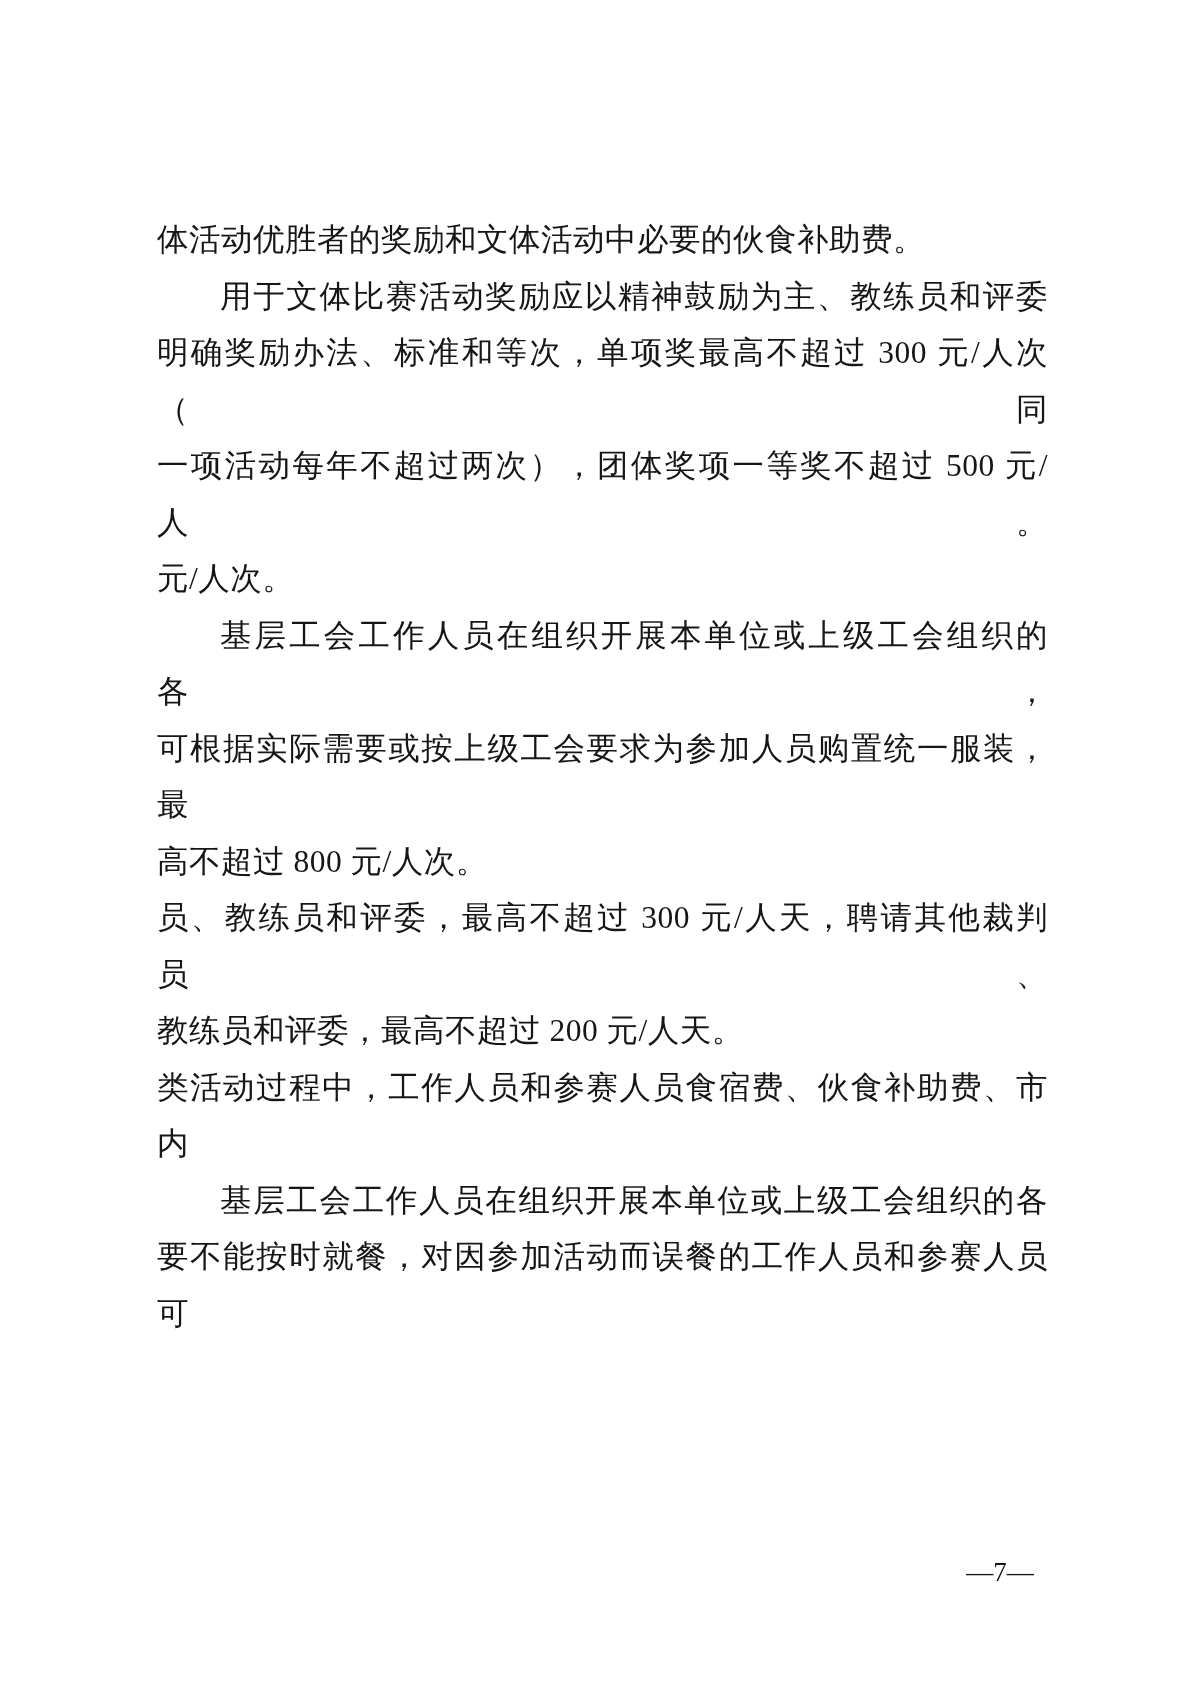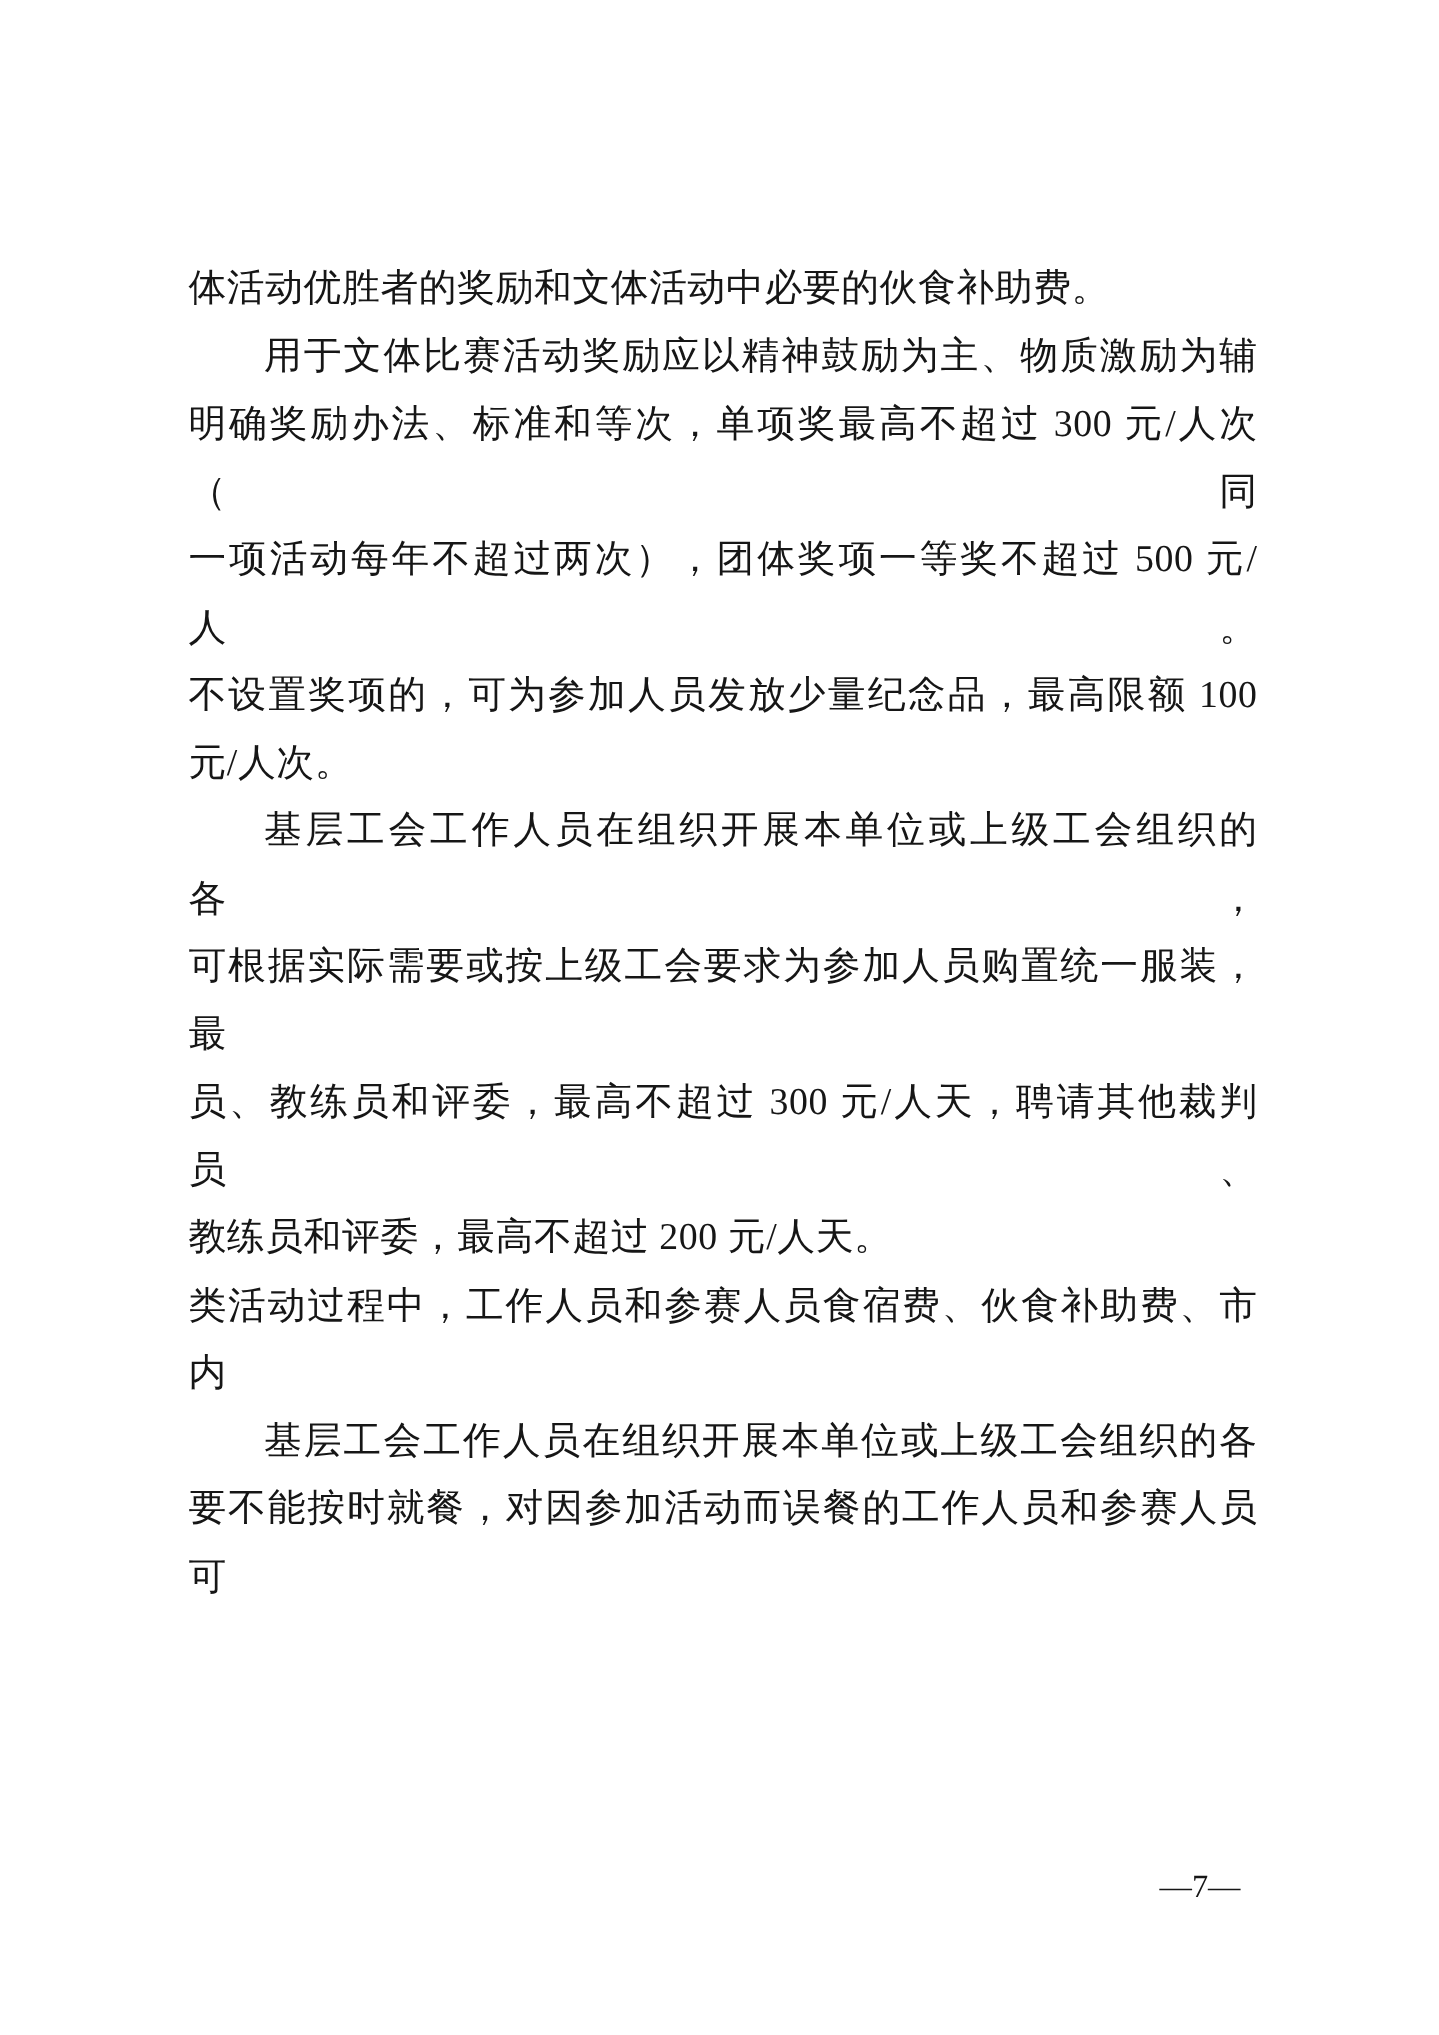--- a/index.html
+++ b/index.html
@@ -48,27 +48,27 @@
     line-height: 40px;
     color: #161616;
   }
 </style>
 </head>
 <body>
 
 <div class="page">
   <div class="text-block">
       <div class="line">体活动优胜者的奖励和文体活动中必要的伙食补助费。</div>
-      <div class="line indent fill">用于文体比赛活动奖励应以精神鼓励为主、物质激励为辅</div>
+      <div class="line indent fill">用于文体比赛活动奖励应以精神鼓励为主、教练员和评委</div>
       <div class="line fill">明确奖励办法、标准和等次，单项奖最高不超过 300 元/人次（同</div>
       <div class="line fill">一项活动每年不超过两次），团体奖项一等奖不超过 500 元/人。</div>
-      <div class="line fill">不设置奖项的，可为参加人员发放少量纪念品，最高限额 100</div>
       <div class="line">元/人次。</div>
       <div class="line indent fill">基层工会工作人员在组织开展本单位或上级工会组织的各，</div>
       <div class="line fill">可根据实际需要或按上级工会要求为参加人员购置统一服装，最</div>
+      <div class="line">高不超过 800 元/人次。</div>
       <div class="line fill">员、教练员和评委，最高不超过 300 元/人天，聘请其他裁判员、</div>
       <div class="line">教练员和评委，最高不超过 200 元/人天。</div>
       <div class="line fill">类活动过程中，工作人员和参赛人员食宿费、伙食补助费、市内</div>
       <div class="line indent fill">基层工会工作人员在组织开展本单位或上级工会组织的各</div>
       <div class="line fill">要不能按时就餐，对因参加活动而误餐的工作人员和参赛人员可</div>
     </div>
   <div class="page-footer">
     <span>—7—</span>
   </div>
 </div>

